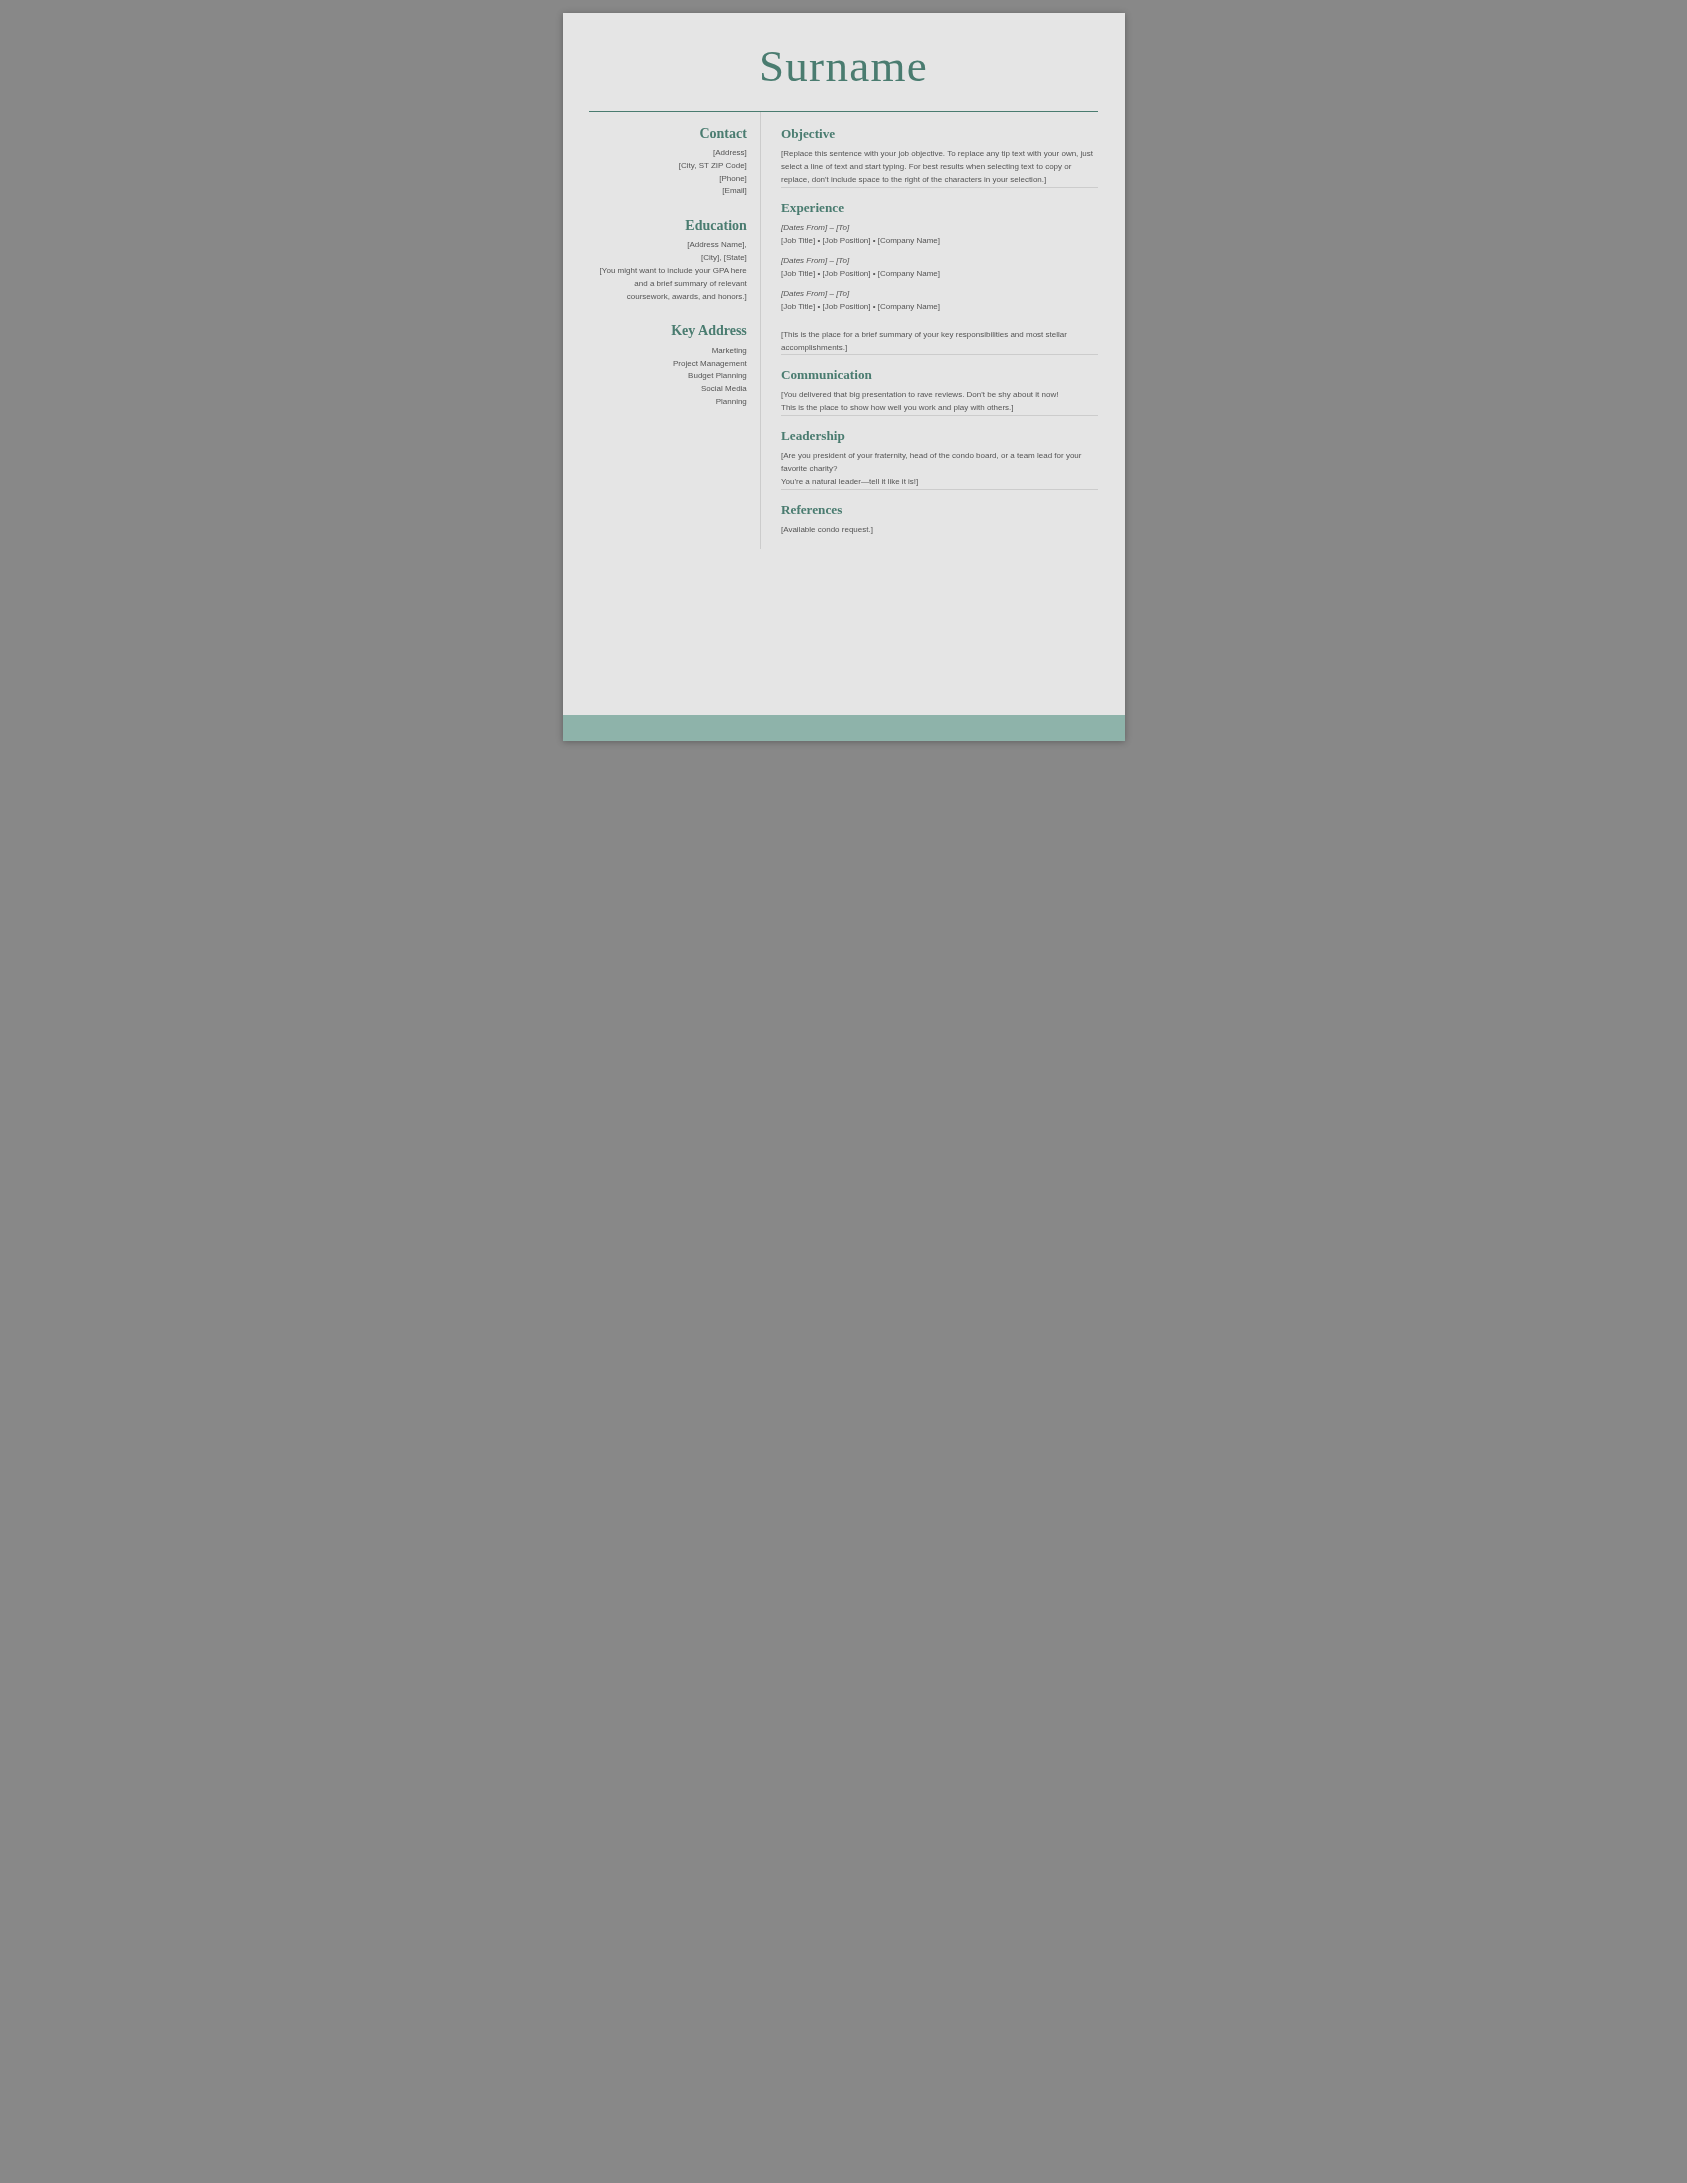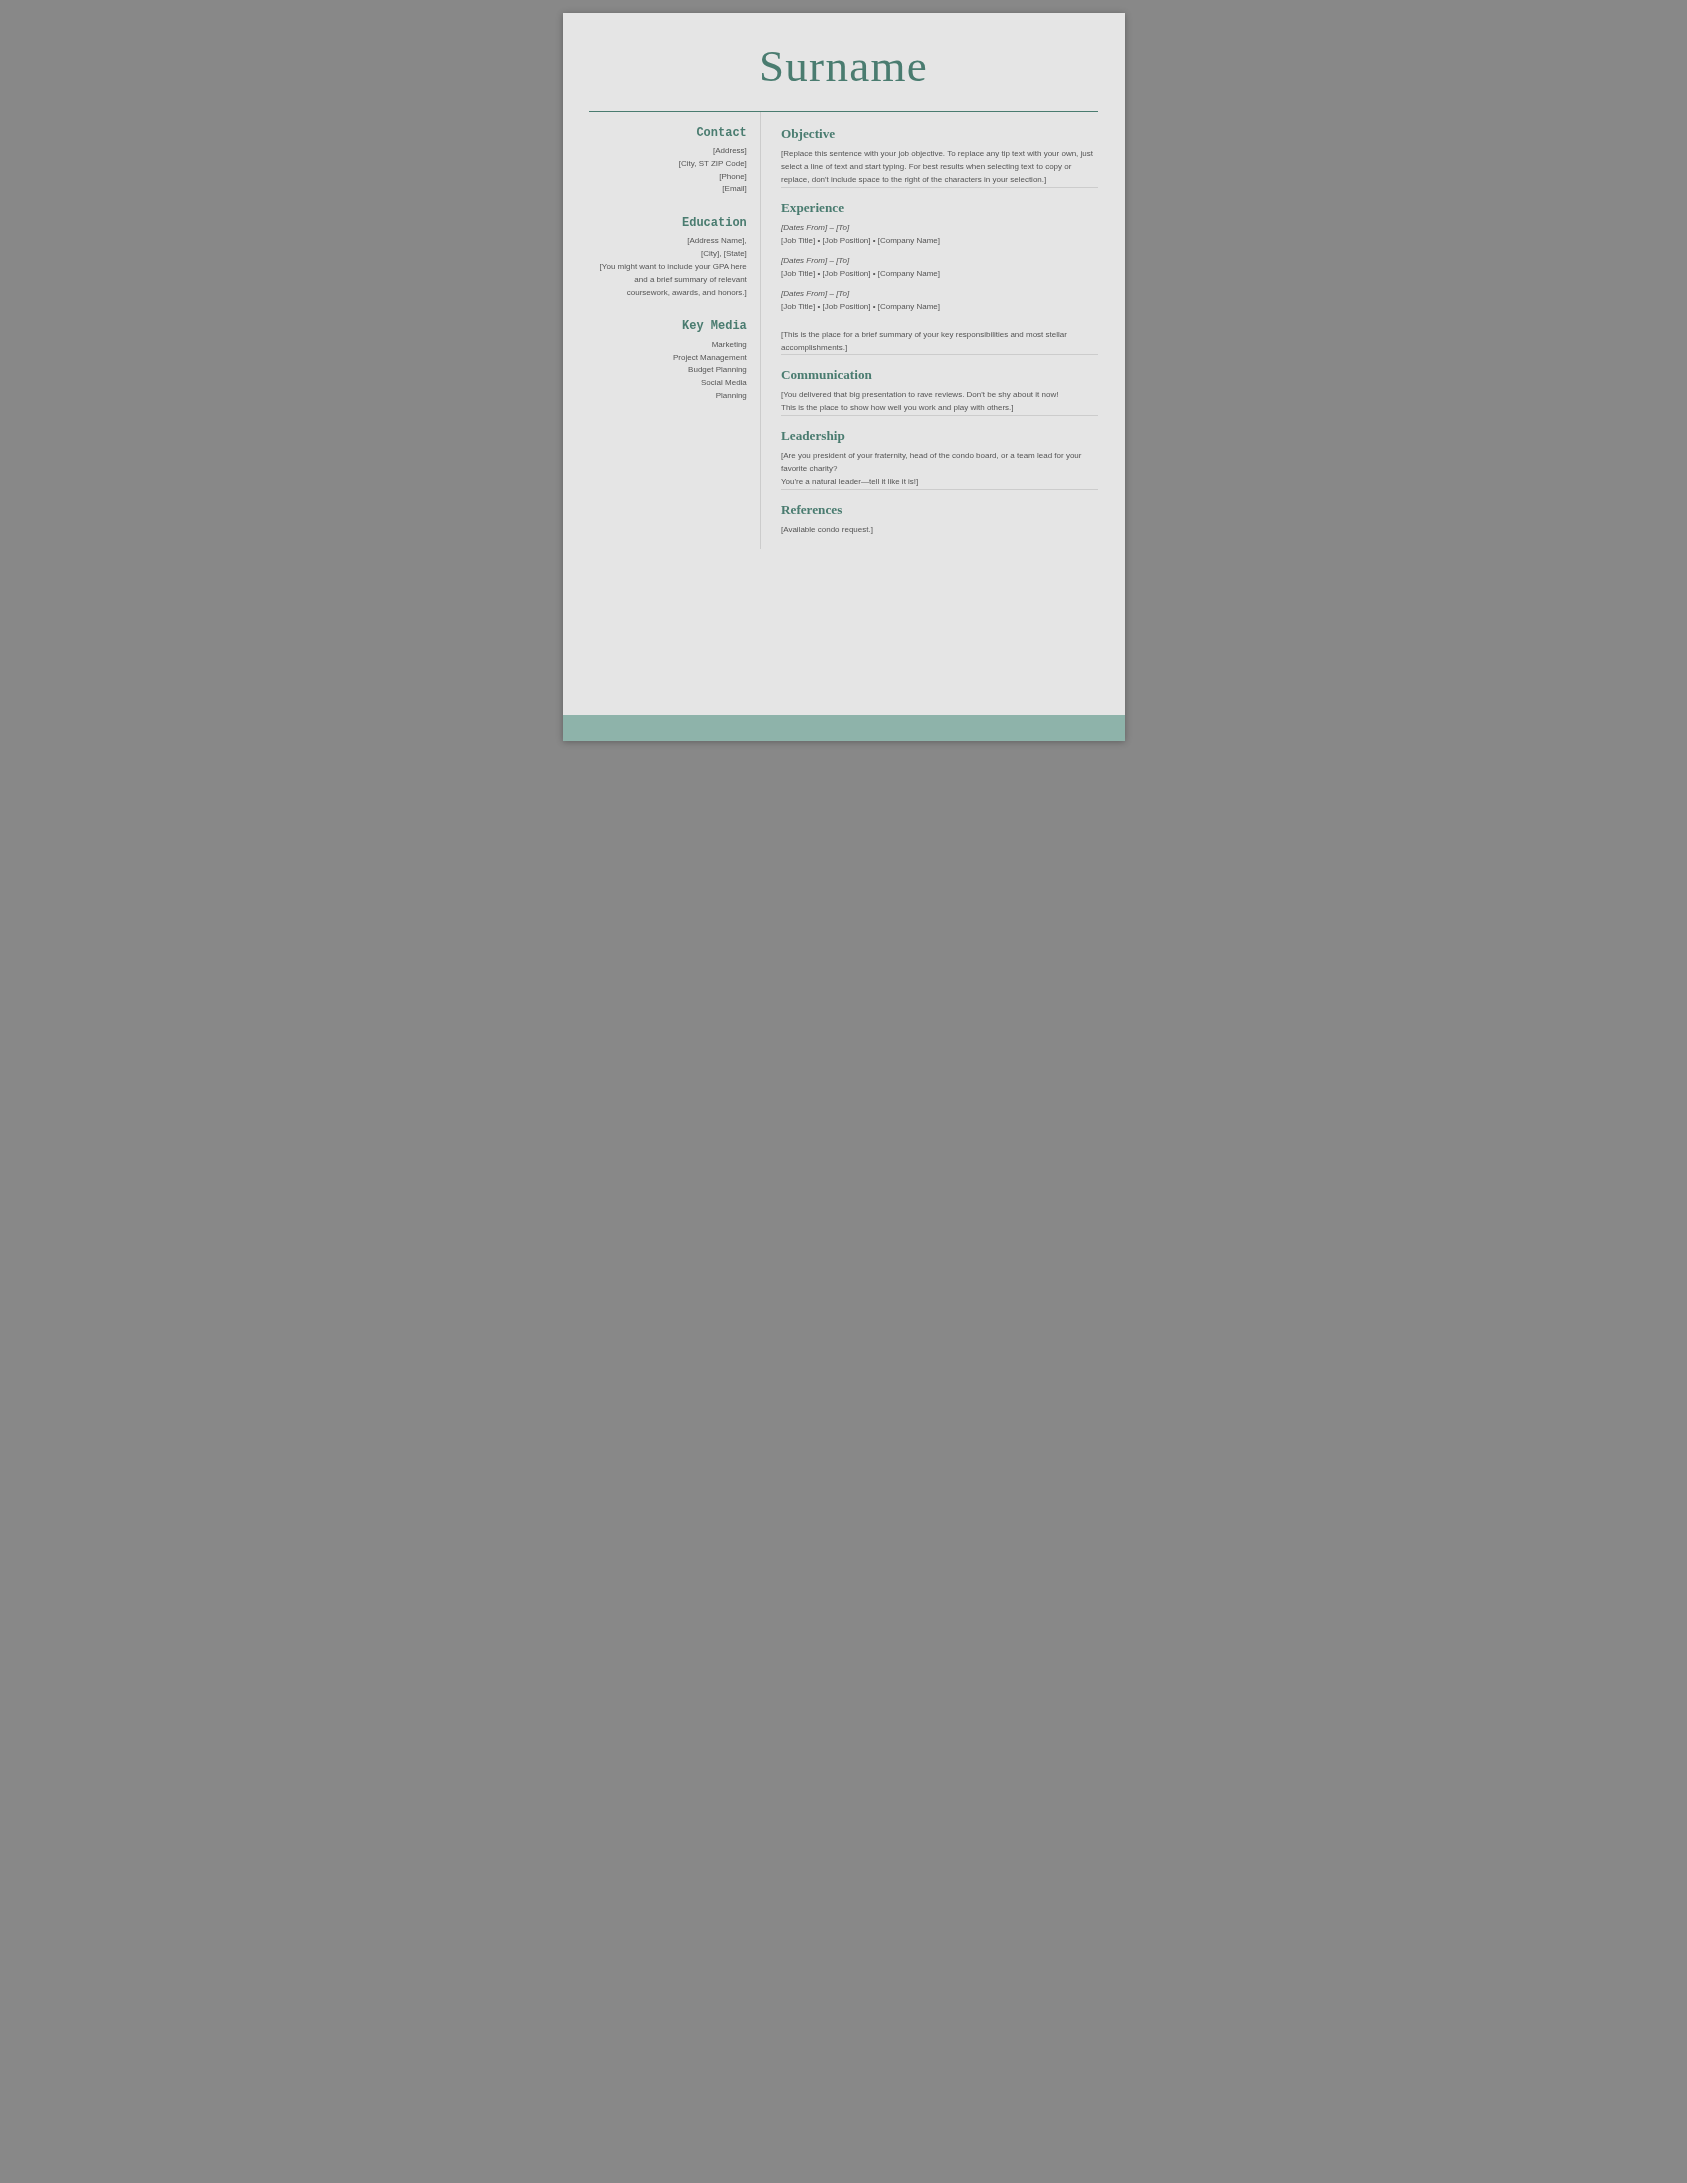--- a/index.html
+++ b/index.html
@@ -62,26 +62,26 @@
       flex: 1;
       padding: 13.2px 0 13.2px 20px;
     }
 
     
     .left-section {
       margin-bottom: 20px;
     }
 
     .left-section-title {
-      font-size: 12px;
+      font-size: 14px;
       font-weight: bold;
       color: #4a7c70;
       text-align: right;
       margin-bottom: 5.3px;
-      font-family: Liberation Mono, monospace;
+      font-family: Liberation Serif, serif;
     }
 
     .left-section-content {
       text-align: right;
       font-size: 8px;
       color: #555;
       line-height: 1.6;
       font-family: Arial, sans-serif;
     }
 
@@ -165,21 +165,21 @@
       <div class="left-section">
         <div class="left-section-title">Education</div>
         <div class="left-section-content">
           <span>[Address Name],</span><br>
           <span>[City], [State]</span><br>
           <span>[You might want to include your GPA here and a brief summary of relevant coursework, awards, and honors.]</span>
         </div>
       </div>
 
       <div class="left-section">
-        <div class="left-section-title">Key Media</div>
+        <div class="left-section-title">Key Address</div>
         <div class="left-section-content">
           <span>Marketing</span><br>
           <span>Project Management</span><br>
           <span>Budget Planning</span><br>
           <span>Social Media</span><br>
           <span>Planning</span>
         </div>
       </div>
 
     </div>

